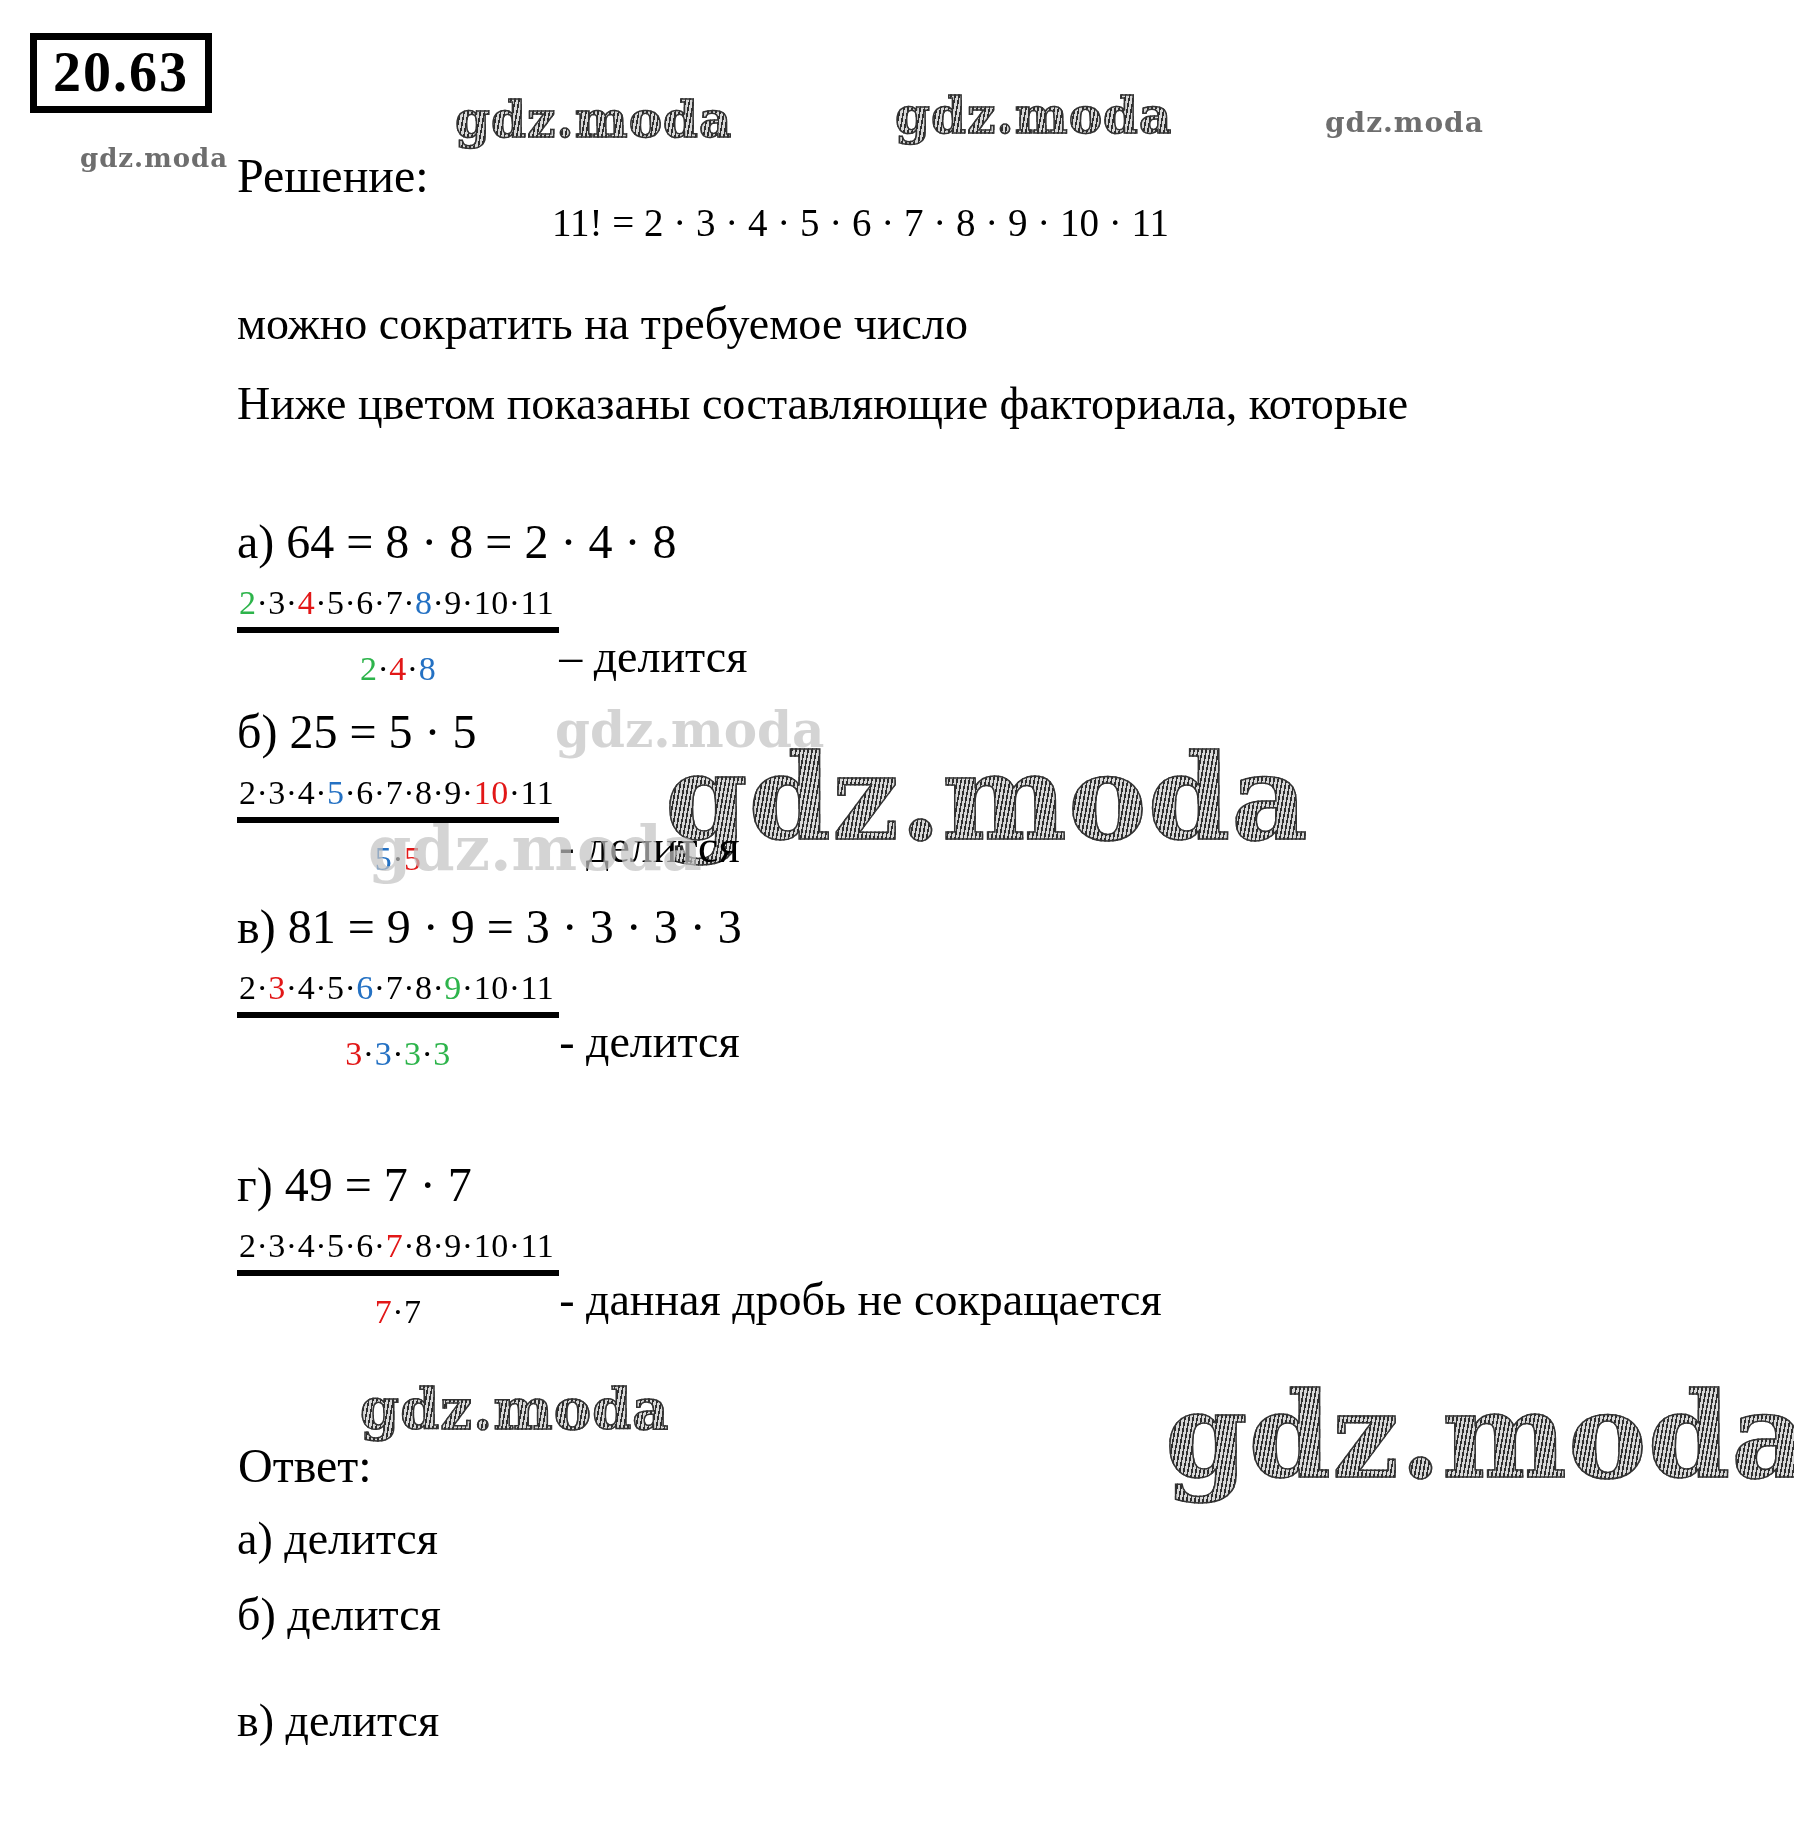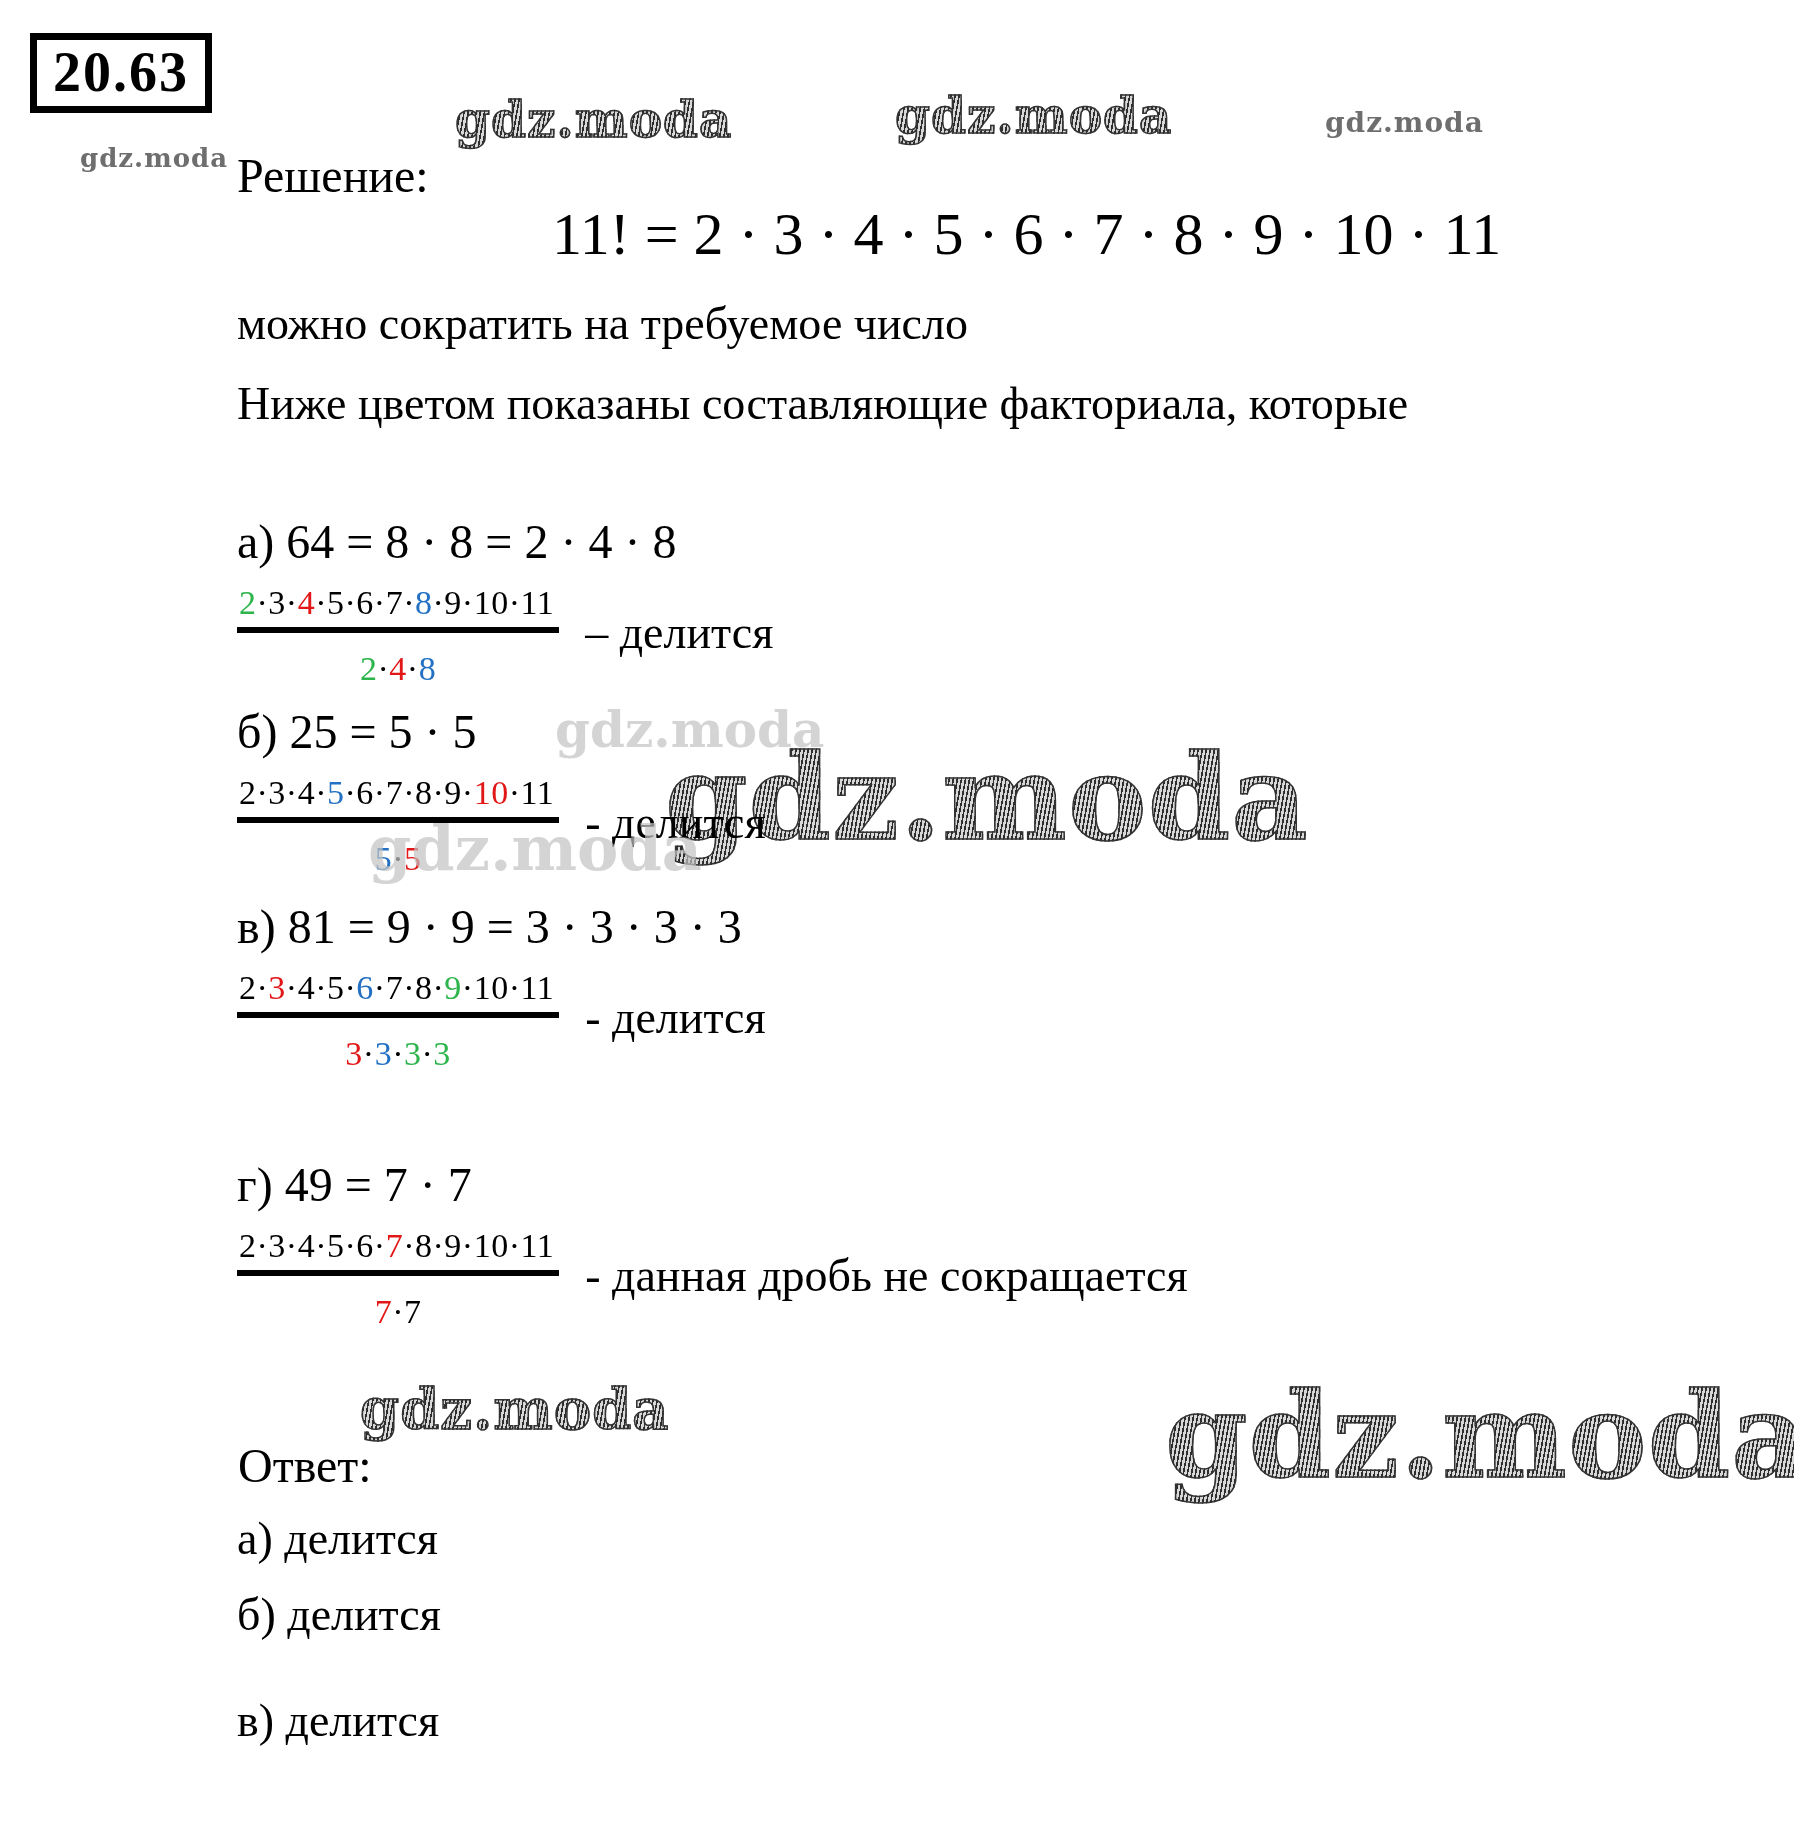--- a/index.html
+++ b/index.html
@@ -46,30 +46,30 @@
   .wm-bottom-big{left:1165px;top:1366px;font-size:118px;}
   .wm-ghost{
     position:absolute;color:#c3c3c3;opacity:.7;z-index:5;
     font-family:"DejaVu Serif","Liberation Serif",serif;font-weight:bold;
     white-space:nowrap;pointer-events:none;
   }
   .ghost1{left:555px;top:700px;font-size:50px;}
   .ghost2{left:368px;top:812px;font-size:62px;}
   
   .solution-label{position:absolute;left:237px;top:148px;font-size:48px;}
-  .factorial{position:absolute;left:552px;top:200px;font-size:60px;white-space:nowrap;z-index:2;font-family:Liberation Serif, serif;}
+  .factorial{position:absolute;left:552px;top:200px;font-size:39px;white-space:nowrap;z-index:2;font-family:Liberation Serif, serif;}
   .intro{position:absolute;left:237px;top:284px;font-size:46px;line-height:80px;z-index:2;}
   
   .sec{position:absolute;left:237px;z-index:2;}
   .sec-a{top:513px;}
   .sec-b{top:703px;}
   .sec-c{top:898px;}
   .sec-d{top:1156px;}
   .heading{font-size:48px;line-height:58px;margin-bottom:14px;white-space:nowrap;}
-  .fracrow{display:flex;align-items:center;gap:26px;}
+  .fracrow{display:flex;align-items:flex-end;}
   .frac{display:inline-flex;flex-direction:column;align-items:center;}
   .num{
     font-size:34px;line-height:36px;
     border-bottom:6px solid #000;
     padding:0 5px 6px 2px;
     white-space:nowrap;letter-spacing:0.5px;
   }
   .den{font-size:34px;line-height:36px;margin-top:18px;white-space:nowrap;letter-spacing:0.5px;}
   .dot{color:#000;}
   .result{font-size:46px;white-space:nowrap;transform:translateY(-4px);}

